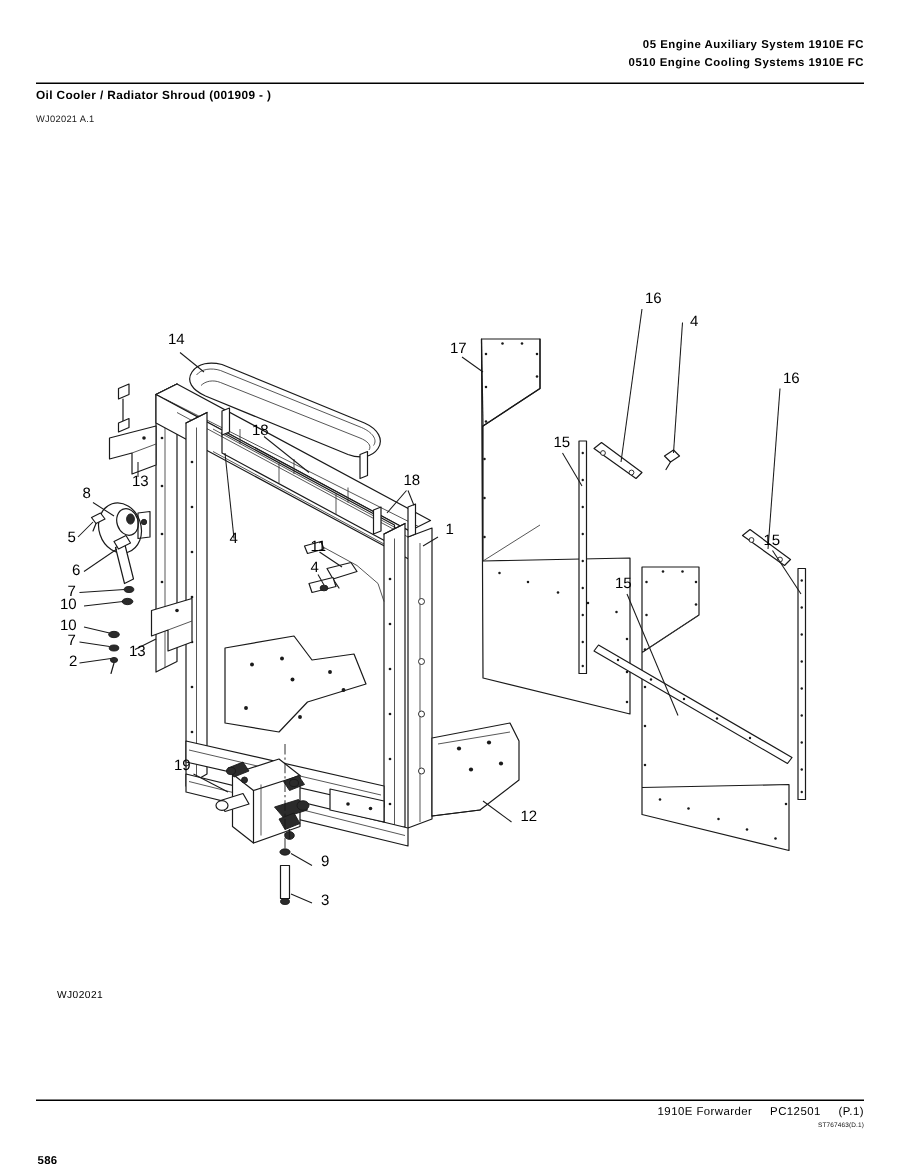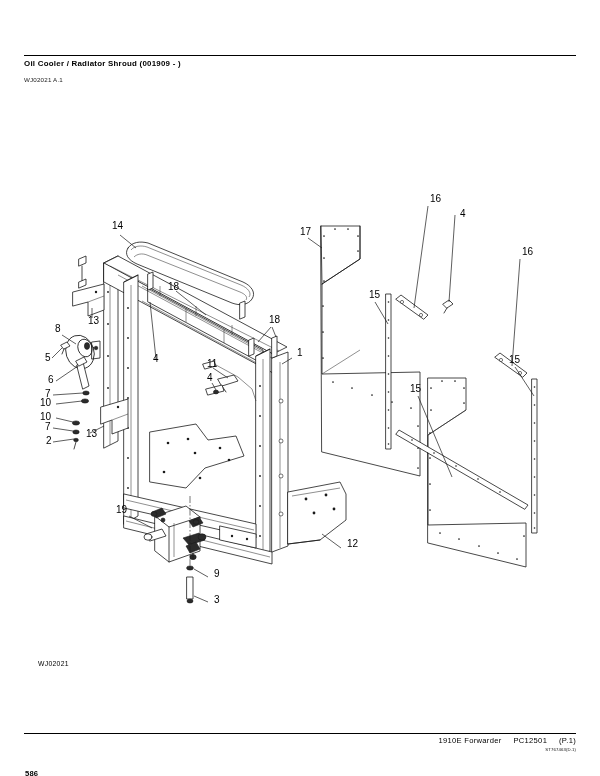--- a/index.html
+++ b/index.html
@@ -112,20 +112,26 @@
     letter-spacing: 0.3px;
   }
 
   
 </style>
 </head>
 <body>
 
 <div class="page">
 
+  <div class="header">
+    <div class="header-lines">
+      <div>05  Engine  Auxiliary  System   1910E   FC</div>
+      <div>0510  Engine  Cooling  Systems   1910E   FC</div>
+    </div>
+  </div>
   <div class="header-rule"></div>
 
   <div class="section-title">Oil Cooler / Radiator Shroud (001909 - )</div>
   <div class="section-sub">WJ02021 A.1</div>
 
   <div class="drawing-wrap">
     <svg width="600" height="600" viewBox="0 0 600 600">
       <defs>
         <style>
           .ln   { fill:none; stroke:#1a1a1a; stroke-width:0.8; stroke-linejoin:round; stroke-linecap:round; }

